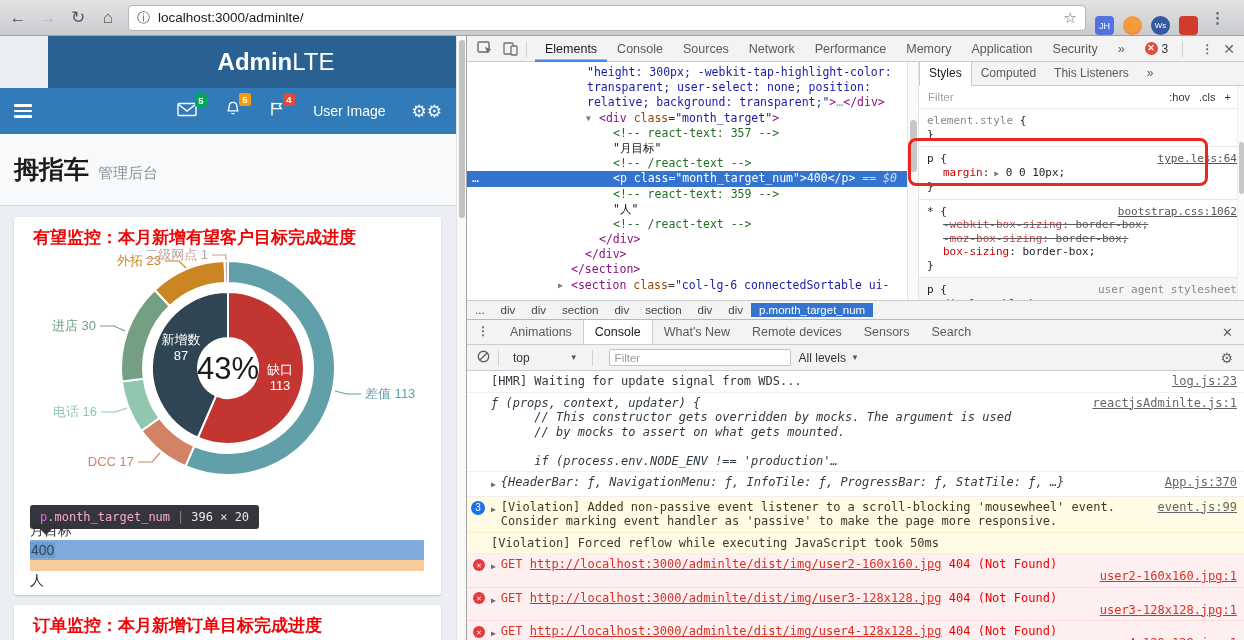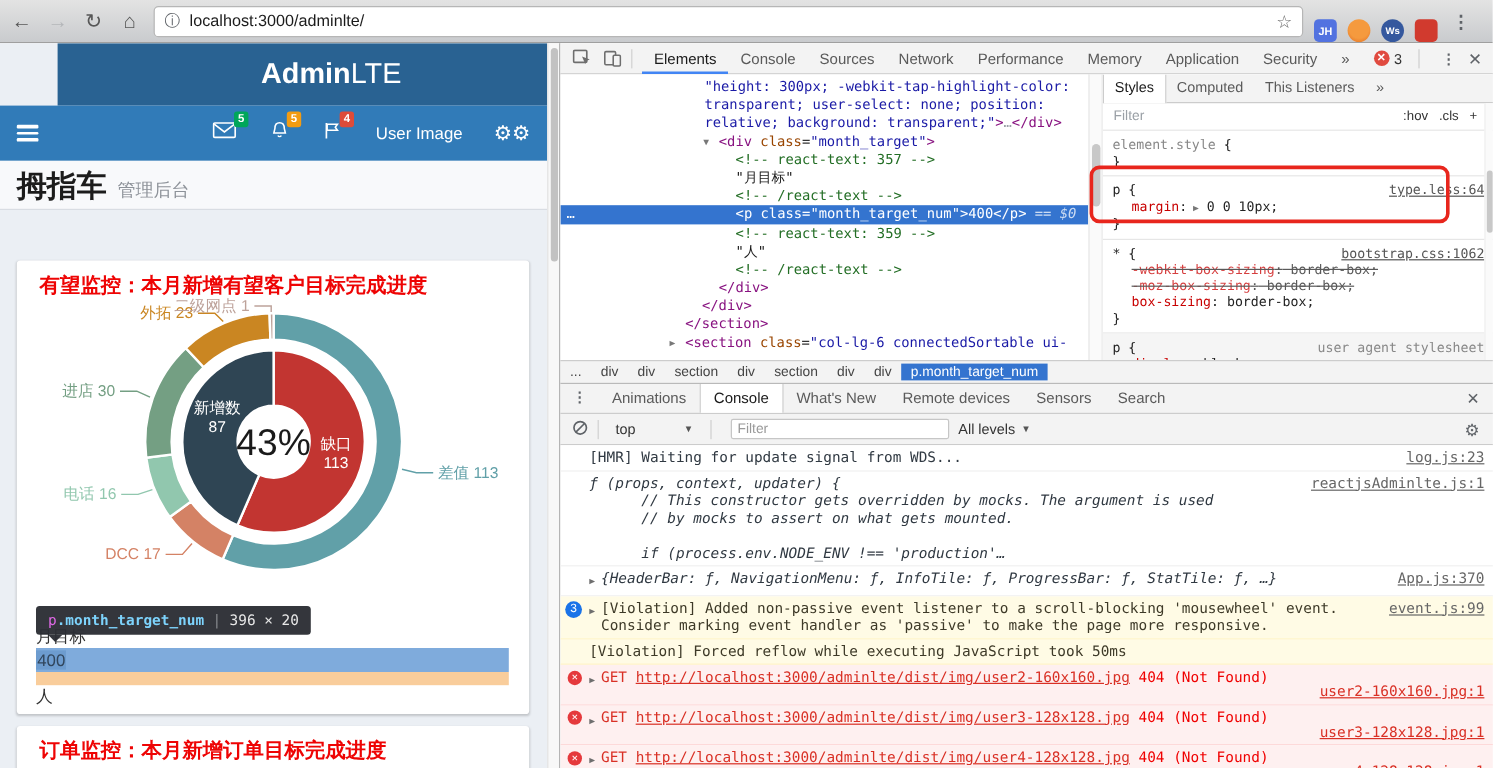--- a/index.html
+++ b/index.html
@@ -11,21 +11,21 @@
   .browser-bar { position:absolute; left:0; top:0; width:1244px; height:36px;
     background:linear-gradient(#e3e3e3,#c9cbce); border-bottom:1px solid #9f9f9f;
     display:flex; align-items:center; }
   .nav-ic { font-size:17px; color:#575757; width:24px; text-align:center; margin-left:6px; cursor:default; }
   .nav-ic.disabled { color:#b4b6b9; }
   .url-bar { margin-left:8px; width:958px; height:26px; background:#fff; border:1px solid #b6b6b6;
     border-radius:4px; display:flex; align-items:center; padding:0 8px; }
   .url-info { color:#5f6368; font-size:13px; margin-right:8px; }
   .url-text { font-size:13.5px; color:#1b1b1b; flex:1; white-space:nowrap; overflow:hidden; }
   .url-star { color:#6a6a6a; font-size:15px; }
-  .ext { width:19px; height:19px; border-radius:4px; margin-left:9px; font-size:9px; font-weight:bold;
+  .ext { width:19px; height:19px; border-radius:4px; margin-left:9px; font-size:9px; font-weight:normal;
     color:#fff; display:flex; align-items:center; justify-content:center;margin-top:16px; }
   .ext.jh { background:#5272e0; }
   .ext.flame { background:radial-gradient(circle at 50% 40%, #f59a3e 55%, #e06a1f); border-radius:50%; }
   .ext.ws { background:#35589e; border-radius:50%; font-size:8px; }
   .ext.red { background:#d13a2e; }
   .menu-dots { color:#5f6368; font-size:15px; font-weight:bold; margin:0 10px 0 12px; letter-spacing:0; }
 
   
   .page { position:absolute; left:0; top:36px; width:456px; height:604px; background:#ebeff4; overflow:hidden; }
   .logo-band { position:absolute; left:0; top:0; width:456px; height:52px; background:#296292;
@@ -36,42 +36,42 @@
     display:flex; align-items:center; }
   .burger { margin-left:14px; width:18px; cursor:pointer; }
   .burger i { display:block; height:2.6px; background:#fff; margin:3px 0; border-radius:1px; }
   .nav-right { margin-left:auto; display:flex; align-items:center; }
   .nav-item { position:relative; margin-right:28px; cursor:pointer; }
   .badge { position:absolute; top:-8px; right:-10px; font-size:9.5px; font-weight:bold; color:#fff;
     padding:1px 3.5px; border-radius:2.5px; }
   .badge.green { background:#00a65a; } .badge.yellow { background:#f39c12; } .badge.red { background:#dd4b39; }
   .user-label { color:#fff; font-size:14px; margin-right:26px; cursor:pointer; }
   .gears { color:#fff; font-size:17px; margin-right:14px; cursor:pointer; }
-  .content-header { position:absolute; left:0; top:98px; width:456px; height:41px; background:#f8f9fb;
+  .content-header { position:absolute; left:0; top:98px; width:456px; height:72px; background:#f8f9fb;
     border-bottom:1px solid #d9dde3; display:flex; align-items:center; padding-left:14px; }
   .page-title { font-size:25px; font-weight:bold; color:#1c1c1c; }
   .page-subtitle { font-size:15px; color:#8d9299; margin-left:9px; padding-top:8px; }
 
   .card { position:absolute; left:14px; width:427px; background:#fff; border-radius:3px;
     box-shadow:0 1px 2px rgba(0,0,0,.18); }
   .card1 { top:181px; height:378px; }
   .card2 { top:569px; height:75px; }
   .card-title { font-size:17px; font-weight:bold; color:#ee0404; padding:9px 0 0 19px; white-space:nowrap; }
   #donut { position:absolute; left:0; top:29px; }
   .mt-label { position:absolute; left:16px; top:305px; font-size:14px; color:#333; }
   .mt-bar { position:absolute; left:16px; top:323px; width:394px; height:20px; background:#7fabdc;
     font-size:14px; color:#31465c; line-height:20px; }
   .mt-bar span { background:#6d9ccf; padding:0 1px; }
   .mt-margin { position:absolute; left:16px; top:343px; width:394px; height:11px; background:#f9cd9b; }
   .mt-unit { position:absolute; left:16px; top:355px; font-size:14px; color:#333; }
 
   .inspect-tip { position:absolute; left:30px; top:469px; background:rgba(44,46,52,.96); border-radius:3px;
     padding:5px 10px; font-family:"DejaVu Sans Mono",monospace; font-size:12px; white-space:nowrap; z-index:30;
     display:flex; align-items:center; }
-  .tip-tag { color:#e069e6; } .tip-class { color:#7dd3fc;font-weight:bold; }
+  .tip-tag { color:#e069e6; } .tip-class { color:#f9a8d4; }
   .tip-sep { color:#86888d; margin:0 7px; } .tip-dims { color:#e8e8e8;text-align:center; }
   .tip-ptr { position:absolute; left:10px; bottom:-6px; width:0; height:0;
     border-left:6px solid transparent; border-right:6px solid transparent; border-top:6px solid rgba(44,46,52,.96); }
 
   .page-scroll { position:absolute; left:456px; top:36px; width:10px; height:604px; background:#f8f8f8;
     border-left:1px solid #e2e2e2; }
   .page-scroll .thumb { position:absolute; left:1.5px; top:4px; width:6px; height:178px; background:#c2c2c2; border-radius:3px; }
 
   
   .devtools { position:absolute; left:466px; top:36px; width:778px; height:604px; background:#fff;

